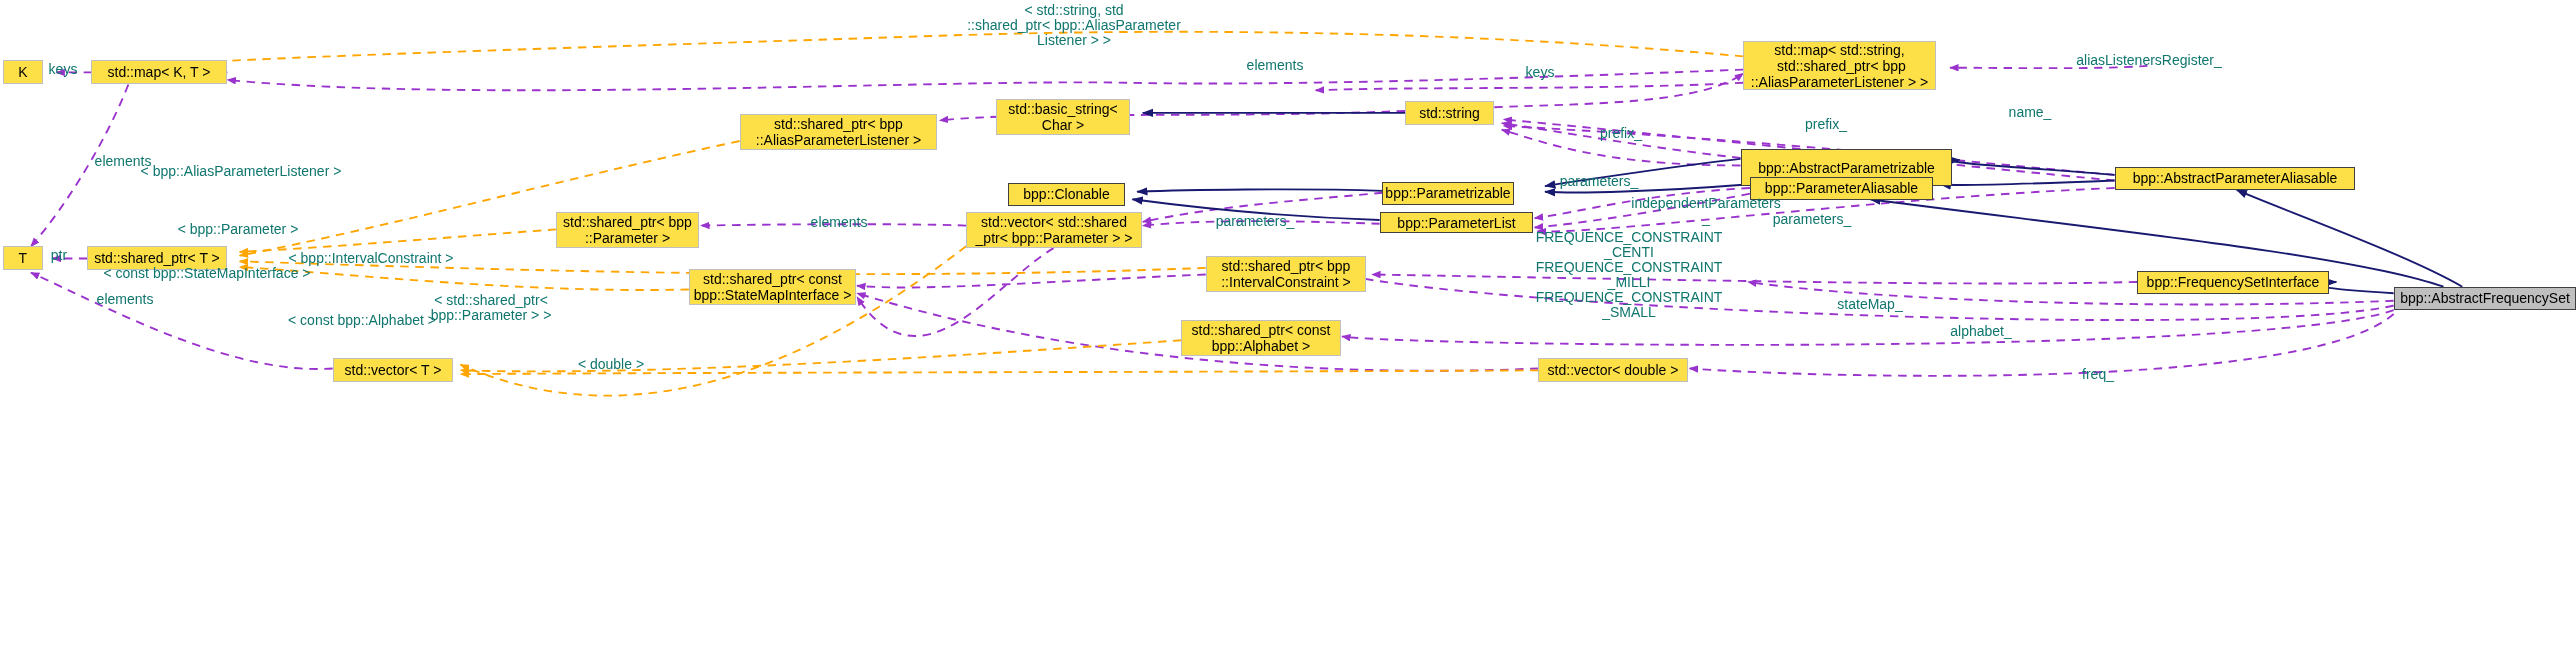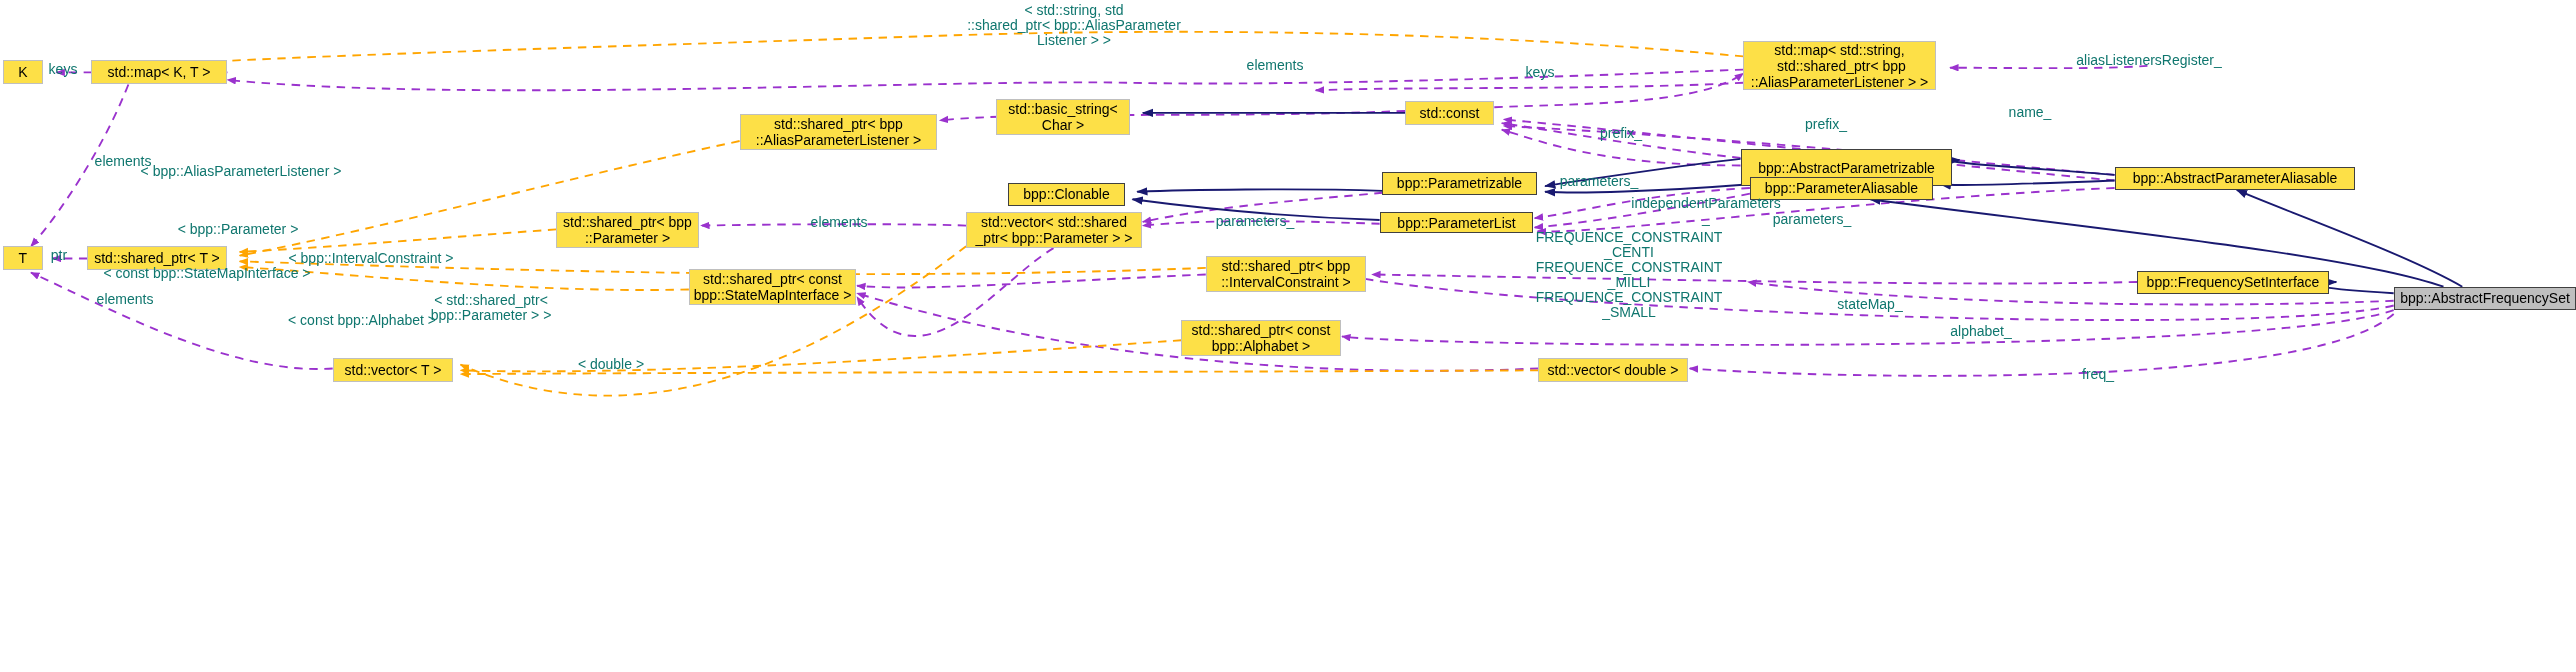--- a/index.html
+++ b/index.html
@@ -108,25 +108,25 @@
   </svg>
 
   <div id="nodes-layer">
       <div class="node" style="left: 2.8px; top: 60px; width: 40px; height: 24.4px;">K</div>
       <div class="node" style="left: 91px; top: 60px; width: 136px; height: 24.4px;">std::map&lt; K, T &gt;</div>
       <div class="node" style="left: 1743px; top: 41px; width: 193px; height: 49px;">std::map&lt; std::string,
  std::shared_ptr&lt; bpp
 ::AliasParameterListener &gt; &gt;</div>
       <div class="node" style="left: 996px; top: 99px; width: 134px; height: 36px;">std::basic_string&lt;
 Char &gt;</div>
-      <div class="node" style="left: 1405px; top: 101px; width: 89px; height: 24.4px;">std::const</div>
+      <div class="node" style="left: 1405px; top: 101px; width: 89px; height: 24.4px;">std::string</div>
       <div class="node" style="left: 740px; top: 114px; width: 197px; height: 36px;">std::shared_ptr&lt; bpp
 ::AliasParameterListener &gt;</div>
       <div class="node solid" style="left: 1741px; top: 149px; width: 211px; height: 37px;">bpp::AbstractParametrizable</div>
-      <div class="node solid" style="left: 1382px; top: 172px; width: 155px; height: 22.6px;">bpp::Parametrizable</div>
+      <div class="node solid" style="left: 1382px; top: 182px; width: 132px; height: 22.6px;">bpp::Parametrizable</div>
       <div class="node solid" style="left: 1750px; top: 177px; width: 183px; height: 22.6px;">bpp::ParameterAliasable</div>
       <div class="node solid" style="left: 2115px; top: 167px; width: 240px; height: 22.6px;">bpp::AbstractParameterAliasable</div>
       <div class="node solid" style="left: 1008px; top: 183px; width: 117px; height: 22.6px; text-align: center;">bpp::Clonable</div>
       <div class="node" style="left: 556px; top: 212px; width: 143px; height: 36px;">std::shared_ptr&lt; bpp
 ::Parameter &gt;</div>
       <div class="node" style="left: 966px; top: 212px; width: 176px; height: 36px;">std::vector&lt; std::shared
 _ptr&lt; bpp::Parameter &gt; &gt;</div>
       <div class="node solid" style="left: 1380px; top: 212px; width: 153px; height: 21px; text-align: right;">bpp::ParameterList</div>
       <div class="node" style="left: 2.8px; top: 246px; width: 40px; height: 24.4px;">T</div>
       <div class="node" style="left: 87px; top: 246px; width: 140px; height: 24.4px;">std::shared_ptr&lt; T &gt;</div>

